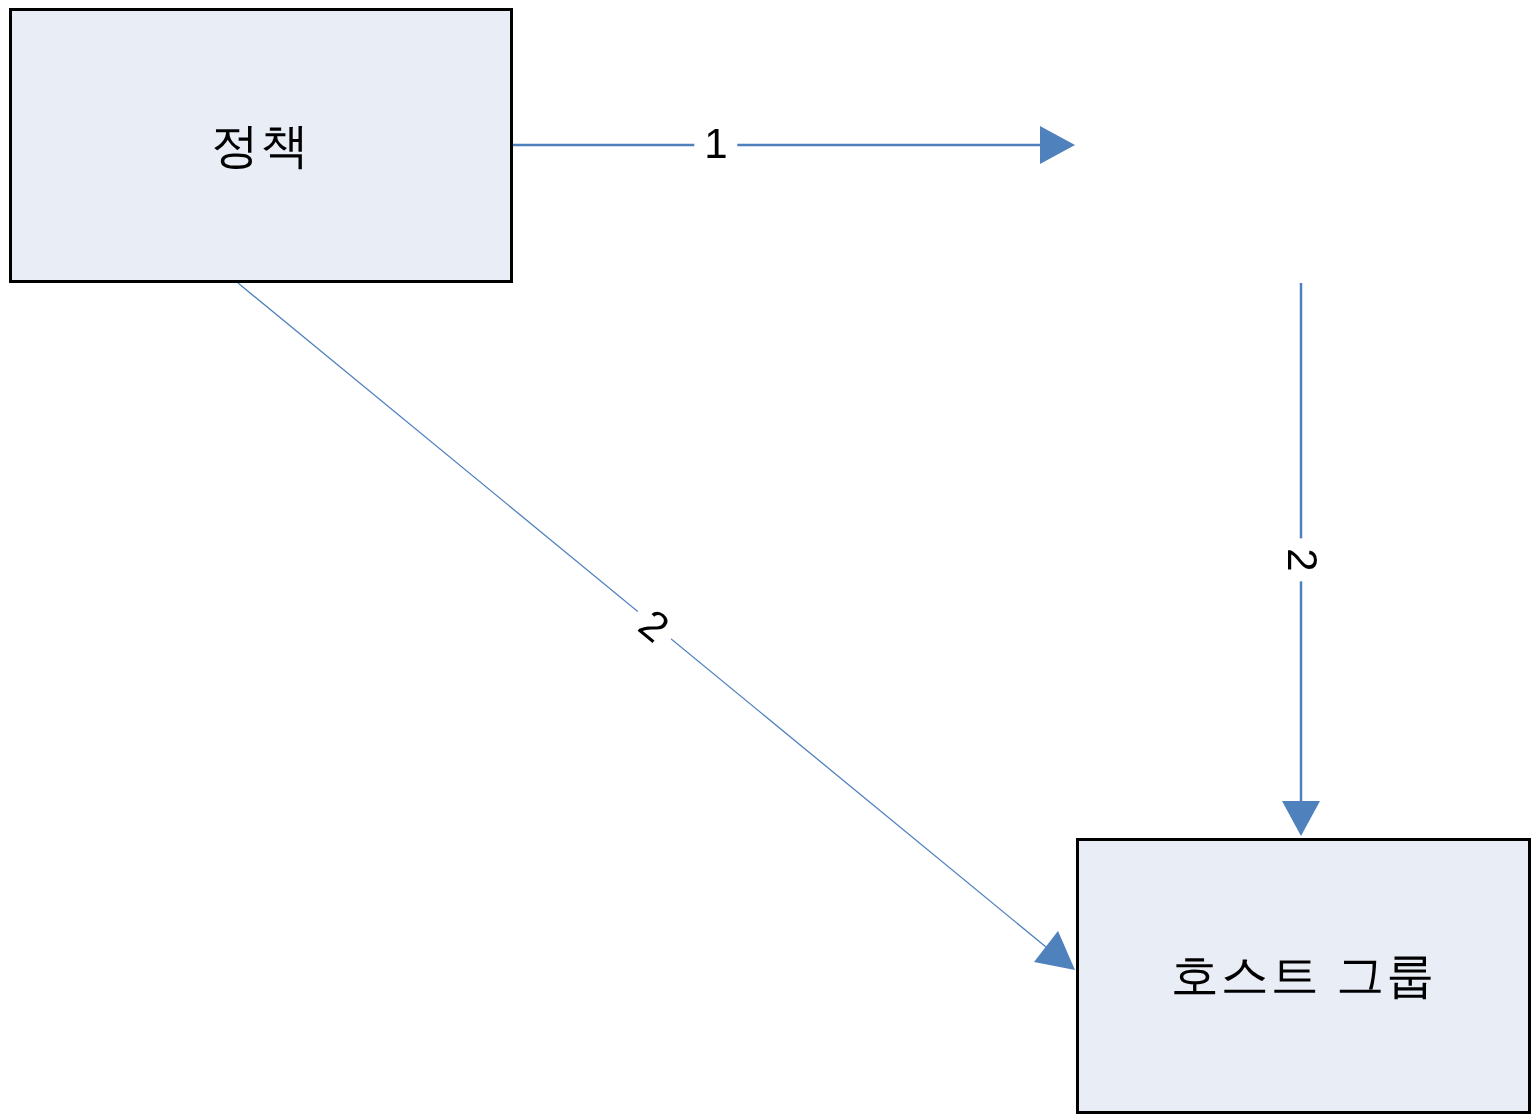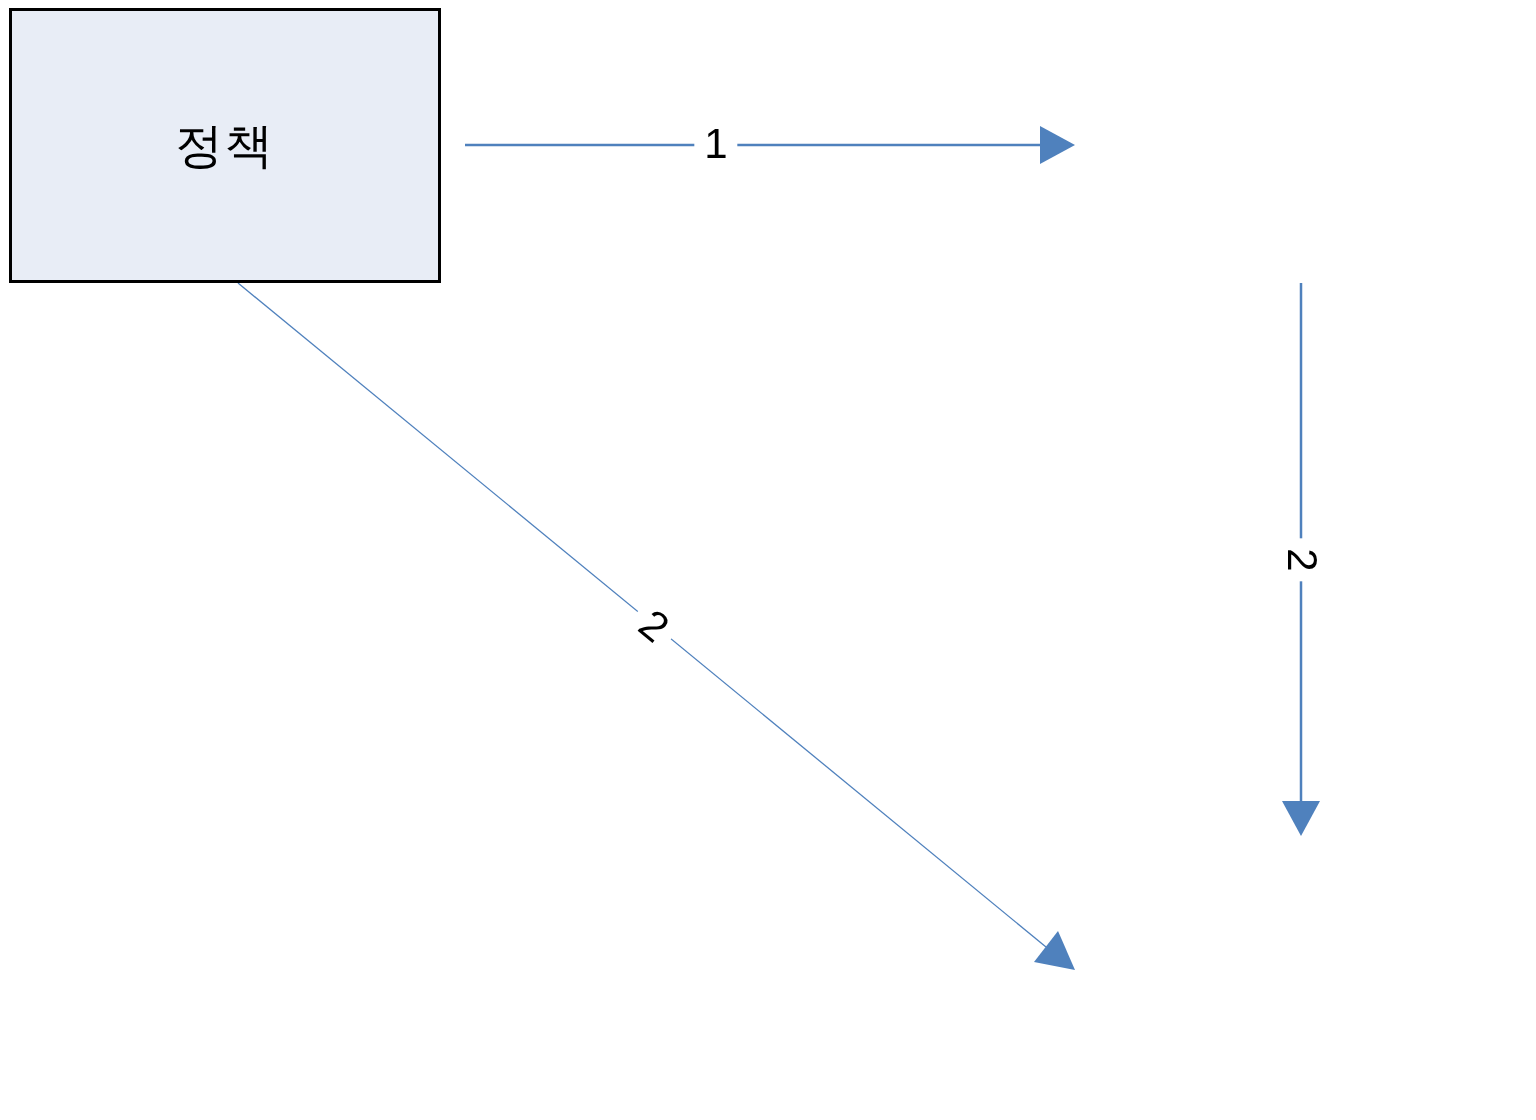--- a/index.html
+++ b/index.html
@@ -22,21 +22,21 @@
     display: flex;
     align-items: center;
     justify-content: center;
   }
   .node .node-label {
     font-size: 48px;
     color: #000000;
     letter-spacing: 2px;
     white-space: nowrap;
   }
-  #node-policy     { left: 9px;    top: 8px;   width: 432px; height: 275px; }
+  #node-policy     { left: 9px;    top: 8px;   width: 504px; height: 275px; }
   #node-host       { left: 1075px; top: 9px;   width: 456px; height: 274px; }
   #node-host-group { left: 1076px; top: 838px; width: 455px; height: 276px; }
 
   svg.connector-layer {
     position: absolute;
     left: 0; top: 0;
     width: 1536px; height: 1120px;
   }
 
   .conn-label {
@@ -76,20 +76,23 @@
 
     <line x1="238" y1="283" x2="1046" y2="947" stroke="#4f81bd" stroke-width="1.3"></line>
     <polygon points="1075,970 1034,962 1058,931" fill="#4f81bd"></polygon>
   </svg>
 
   <div class="node" id="node-policy">
     <span class="node-label">정책</span>
   </div>
 
 
+  <div class="node" id="node-host-group">
+    <span class="node-label">호스트 그룹</span>
+  </div>
 
   <div class="conn-label" id="conn-label-1">1</div>
 
   <div class="conn-label" id="conn-label-2-vertical">2</div>
 
   <div class="conn-label" id="conn-label-2-diagonal">2</div>
 
 </div>
 
 </body></html>

